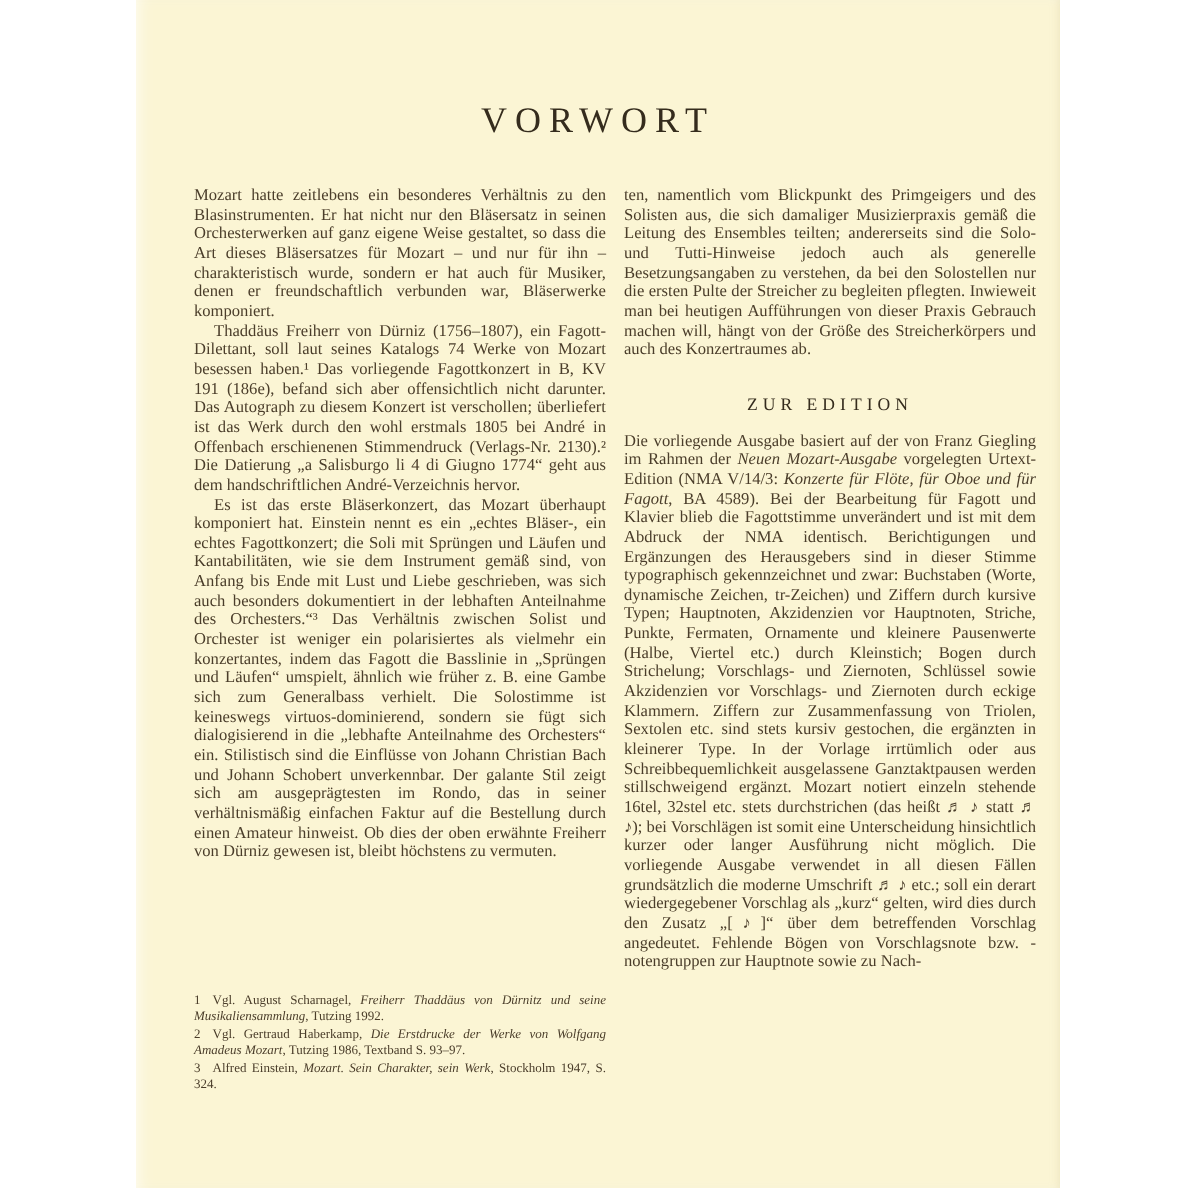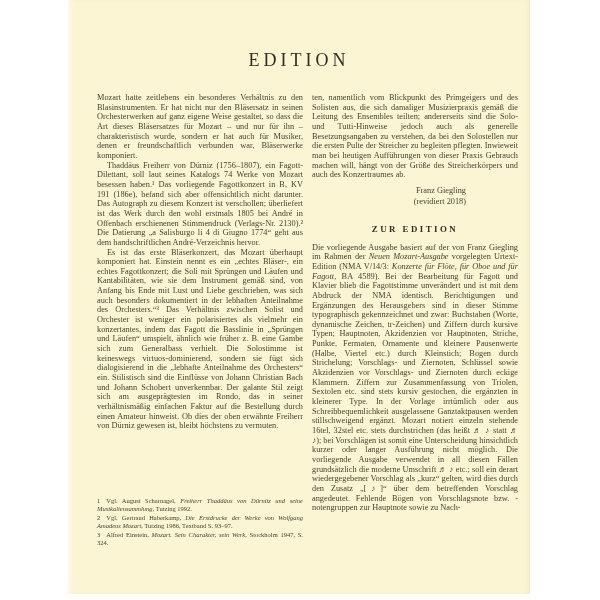--- a/index.html
+++ b/index.html
@@ -66,56 +66,52 @@
     text-align: right;
     padding-right: 52px;
     text-indent: 0;
   }
   .signature div { line-height: 11px; }
   .section-heading {
     margin: 18px 0 8px 0;
     text-align: center;
     font-size: 8.8px;
     letter-spacing: 2.5px;
-    font-weight: bold;
+    font-weight: normal;
     color: var(--title-ink, #352c1d);
     text-indent: 0;
   }
   .page-number {
     position: absolute;
     top: 541px; left: 244px;
     width: 206px;
     text-align: right;
     padding-right: 55px;
     font-size: 8.5px;
     color: var(--ink, #4a3d2a);
   }
 </style>
 </head>
 <body>
 
 <div class="sheet">
 
-  <h1 class="page-title">EDITION</h1>
+  <h1 class="page-title">VORWORT</h1>
 
   <div class="columns">
 
     <div class="col">
       <p class="para first">Mozart hatte zeitlebens ein besonderes Verhältnis zu den Blasinstrumenten. Er hat nicht nur den Bläsersatz in seinen Orchesterwerken auf ganz eigene Weise gestaltet, so dass die Art dieses Bläsersatzes für Mozart – und nur für ihn – charakteristisch wurde, sondern er hat auch für Musiker, denen er freundschaftlich verbunden war, Bläserwerke komponiert.</p>
       <p class="para">Thaddäus Freiherr von Dürniz (1756–1807), ein Fagott-Dilettant, soll laut seines Katalogs 74 Werke von Mozart besessen haben.¹ Das vorliegende Fagottkonzert in B, KV 191 (186e), befand sich aber offensichtlich nicht darunter. Das Autograph zu diesem Konzert ist verschollen; überliefert ist das Werk durch den wohl erstmals 1805 bei André in Offenbach erschienenen Stimmendruck (Verlags-Nr. 2130).² Die Datierung „a Salisburgo li 4 di Giugno 1774“ geht aus dem handschriftlichen André-Verzeichnis hervor.</p>
       <p class="para">Es ist das erste Bläserkonzert, das Mozart überhaupt komponiert hat. Einstein nennt es ein „echtes Bläser-, ein echtes Fagottkonzert; die Soli mit Sprüngen und Läufen und Kantabilitäten, wie sie dem Instrument gemäß sind, von Anfang bis Ende mit Lust und Liebe geschrieben, was sich auch besonders dokumentiert in der lebhaften Anteilnahme des Orchesters.“³ Das Verhältnis zwischen Solist und Orchester ist weniger ein polarisiertes als vielmehr ein konzertantes, indem das Fagott die Basslinie in „Sprüngen und Läufen“ umspielt, ähnlich wie früher z. B. eine Gambe sich zum Generalbass verhielt. Die Solostimme ist keineswegs virtuos-dominierend, sondern sie fügt sich dialogisierend in die „lebhafte Anteilnahme des Orchesters“ ein. Stilistisch sind die Einflüsse von Johann Christian Bach und Johann Schobert unverkennbar. Der galante Stil zeigt sich am ausgeprägtesten im Rondo, das in seiner verhältnismäßig einfachen Faktur auf die Bestellung durch einen Amateur hinweist. Ob dies der oben erwähnte Freiherr von Dürniz gewesen ist, bleibt höchstens zu vermuten.</p>
     </div>
 
     <div class="col">
       <p class="para first">ten, namentlich vom Blickpunkt des Primgeigers und des Solisten aus, die sich damaliger Musizierpraxis gemäß die Leitung des Ensembles teilten; andererseits sind die Solo- und Tutti-Hinweise jedoch auch als generelle Besetzungsangaben zu verstehen, da bei den Solostellen nur die ersten Pulte der Streicher zu begleiten pflegten. Inwieweit man bei heutigen Aufführungen von dieser Praxis Gebrauch machen will, hängt von der Größe des Streicherkörpers und auch des Konzertraumes ab.</p>
 
-      <div class="signature">
-        <div>Franz Giegling</div>
-        <div>(revidiert 2018)</div>
-      </div>
 
       <h2 class="section-heading">ZUR EDITION</h2>
 
       <p class="para first"><span>Die vorliegende Ausgabe basiert auf der von Franz Giegling im Rahmen der </span><span class="italic">Neuen Mozart-Ausgabe</span><span> vorgelegten Urtext-Edition (NMA V/14/3: </span><span class="italic">Konzerte für Flöte, für Oboe und für Fagott</span><span>, BA 4589). Bei der Bearbeitung für Fagott und Klavier blieb die Fagottstimme unverändert und ist mit dem Abdruck der NMA identisch. Berichtigungen und Ergänzungen des Herausgebers sind in dieser Stimme typographisch gekennzeichnet und zwar: Buchstaben (Worte, dynamische Zeichen, tr-Zeichen) und Ziffern durch kursive Typen; Hauptnoten, Akzidenzien vor Hauptnoten, Striche, Punkte, Fermaten, Ornamente und kleinere Pausenwerte (Halbe, Viertel etc.) durch Kleinstich; Bogen durch Strichelung; Vorschlags- und Ziernoten, Schlüssel sowie Akzidenzien vor Vorschlags- und Ziernoten durch eckige Klammern. Ziffern zur Zusammenfassung von Triolen, Sextolen etc. sind stets kursiv gestochen, die ergänzten in kleinerer Type. In der Vorlage irrtümlich oder aus Schreibbequemlichkeit ausgelassene Ganztaktpausen werden stillschweigend ergänzt. Mozart notiert einzeln stehende 16tel, 32stel etc. stets durchstrichen (das heißt ♬ ♪ statt ♬ ♪); bei Vorschlägen ist somit eine Unterscheidung hinsichtlich kurzer oder langer Ausführung nicht möglich. Die vorliegende Ausgabe verwendet in all diesen Fällen grundsätzlich die moderne Umschrift ♬ ♪ etc.; soll ein derart wiedergegebener Vorschlag als „kurz“ gelten, wird dies durch den Zusatz „[♪]“ über dem betreffenden Vorschlag angedeutet. Fehlende Bögen von Vorschlagsnote bzw. -notengruppen zur Hauptnote sowie zu Nach-</span></p>
     </div>
 
   </div>
 
   <div class="footnotes">
     <div class="footnote">

